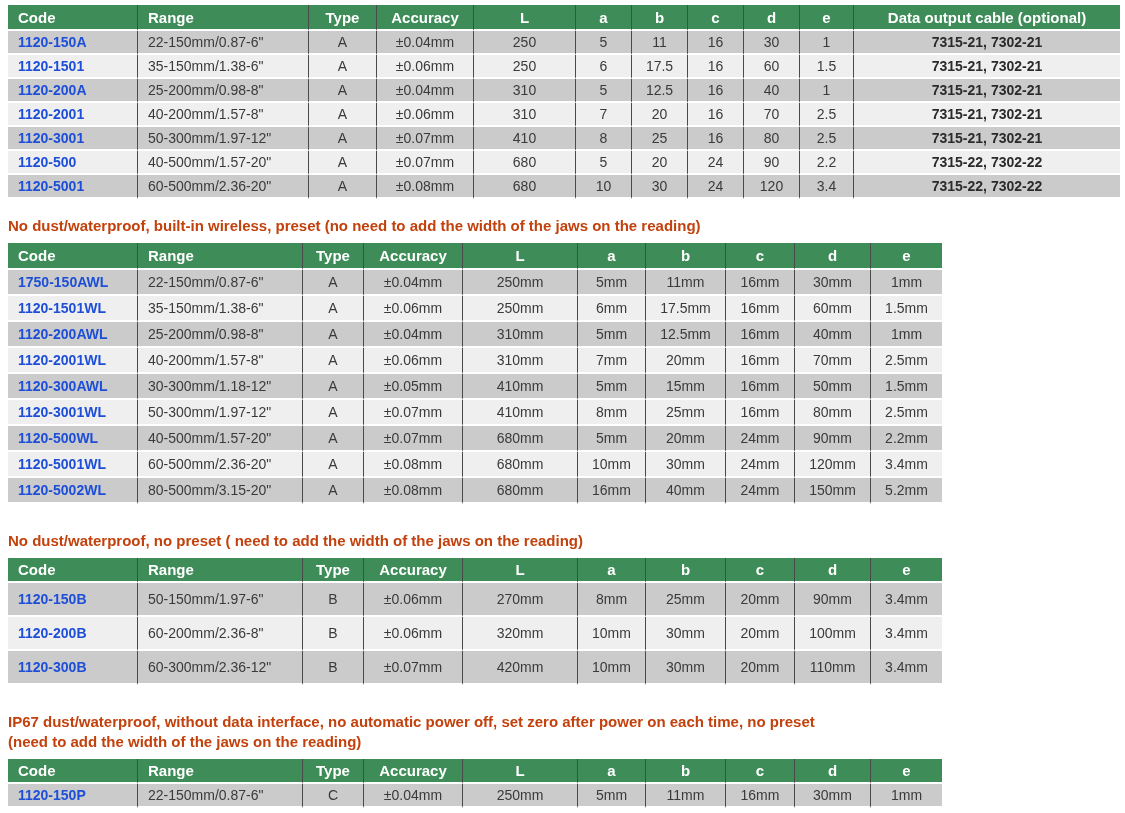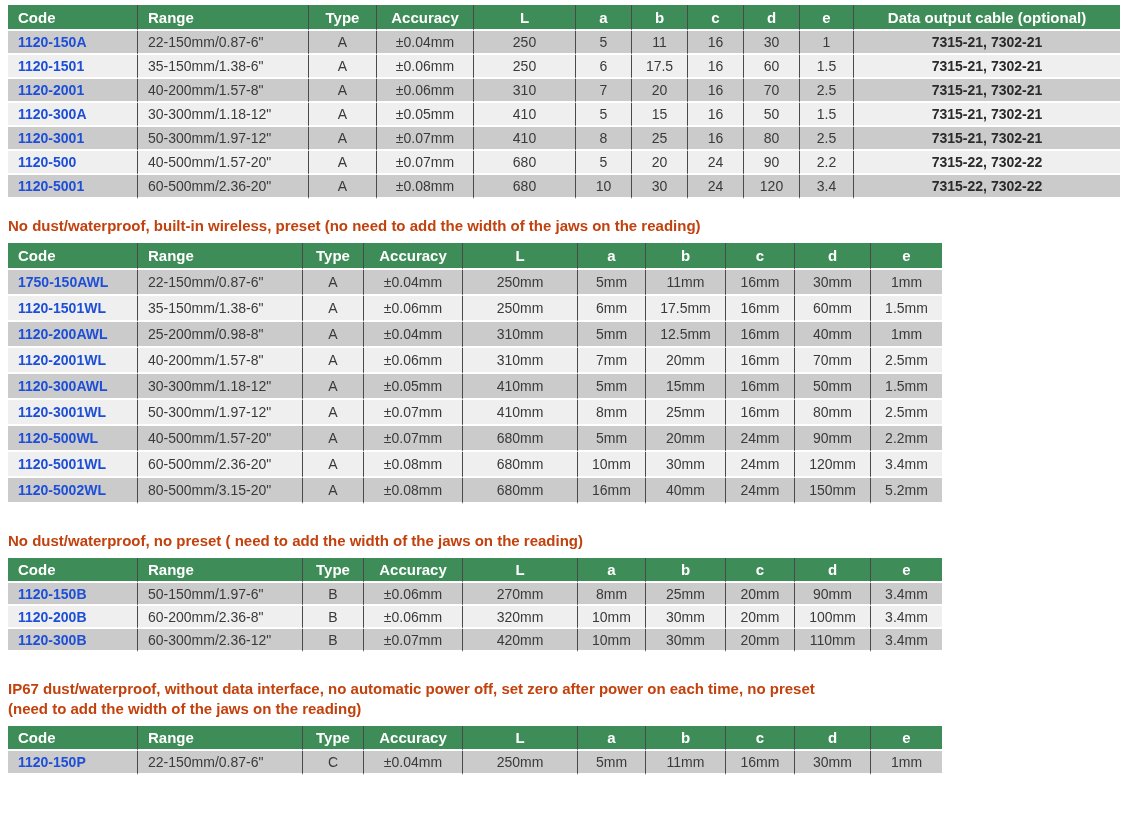--- a/index.html
+++ b/index.html
@@ -46,21 +46,21 @@
   table.spec td.code { font-weight: bold; color: #1d4ed8; }
   table.spec .al { text-align: left; padding-left: 10px; }
 
   table.t1 { width: 1112px; }
   table.t1 td { height: 24px; }
   table.t1 td:last-child { font-weight: bold; color: #2a2a2a; }
 
   table.t2, table.t3, table.t4 { width: 934px; }
   table.t2 td { height: 26px; }
   table.t2 th { height: 27px; }
-  table.t3 td { height: 23px; }
+  table.t3 td { height: 34px; }
   table.t3 th { height: 25px; }
   table.t4 td { height: 24px; }
   table.t4 th { height: 25px; }
 
   .section-heading {
     font-size: 15px;
     font-weight: bold;
     color: #c2410c;
     line-height: 1.28;
     margin: 17px 0 8px 0;
@@ -123,43 +123,43 @@
           <td>±0.06mm</td>
           <td>250</td>
           <td>6</td>
           <td>17.5</td>
           <td>16</td>
           <td>60</td>
           <td>1.5</td>
           <td>7315-21, 7302-21</td>
         </tr>
         <tr>
+          <td class="code al">1120-200A</td>
+          <td class="al">25-200mm/0.98-8"</td>
+          <td>A</td>
+          <td>±0.04mm</td>
+          <td>310</td>
+          <td>5</td>
+          <td>12.5</td>
+          <td>16</td>
+          <td>40</td>
+          <td>1</td>
+          <td>7315-21, 7302-21</td>
+        </tr>
+        <tr>
           <td class="code al">1120-2001</td>
           <td class="al">40-200mm/1.57-8"</td>
           <td>A</td>
           <td>±0.06mm</td>
           <td>310</td>
           <td>7</td>
           <td>20</td>
           <td>16</td>
           <td>70</td>
           <td>2.5</td>
-          <td>7315-21, 7302-21</td>
-        </tr>
-        <tr>
-          <td class="code al">1120-300A</td>
-          <td class="al">30-300mm/1.18-12"</td>
-          <td>A</td>
-          <td>±0.05mm</td>
-          <td>410</td>
-          <td>5</td>
-          <td>15</td>
-          <td>16</td>
-          <td>50</td>
-          <td>1.5</td>
           <td>7315-21, 7302-21</td>
         </tr>
         <tr>
           <td class="code al">1120-3001</td>
           <td class="al">50-300mm/1.97-12"</td>
           <td>A</td>
           <td>±0.07mm</td>
           <td>410</td>
           <td>8</td>
           <td>25</td>

